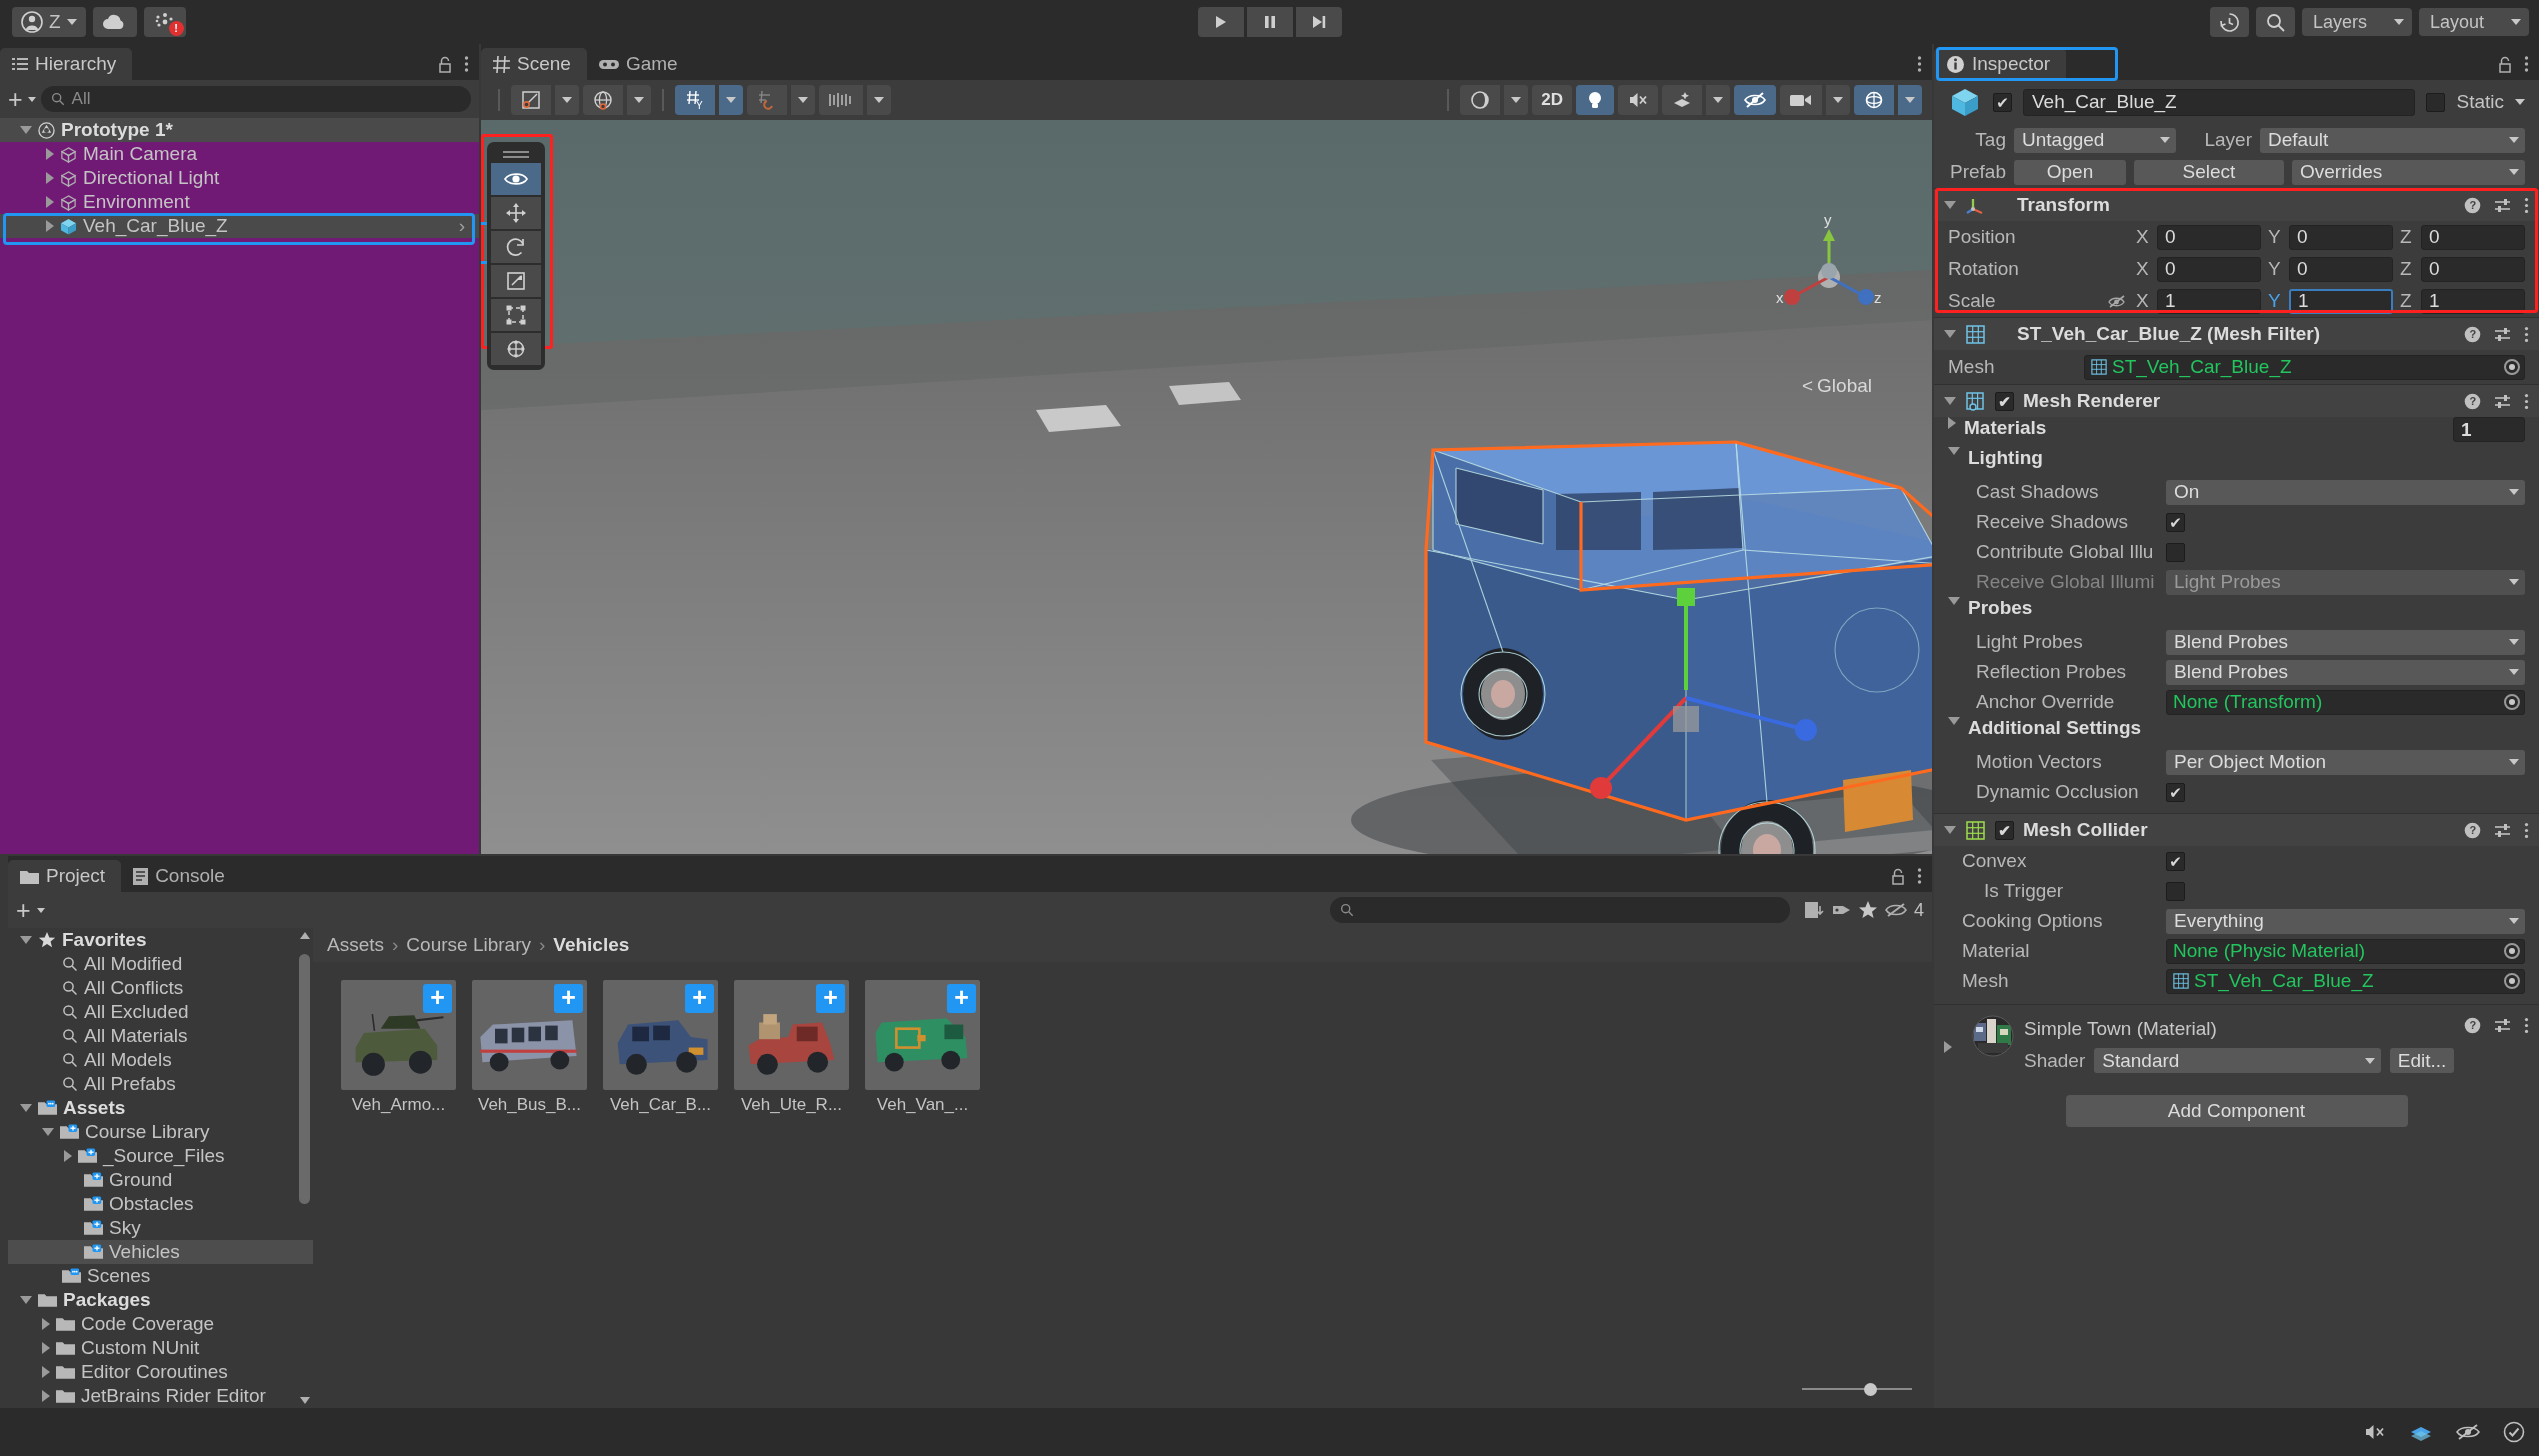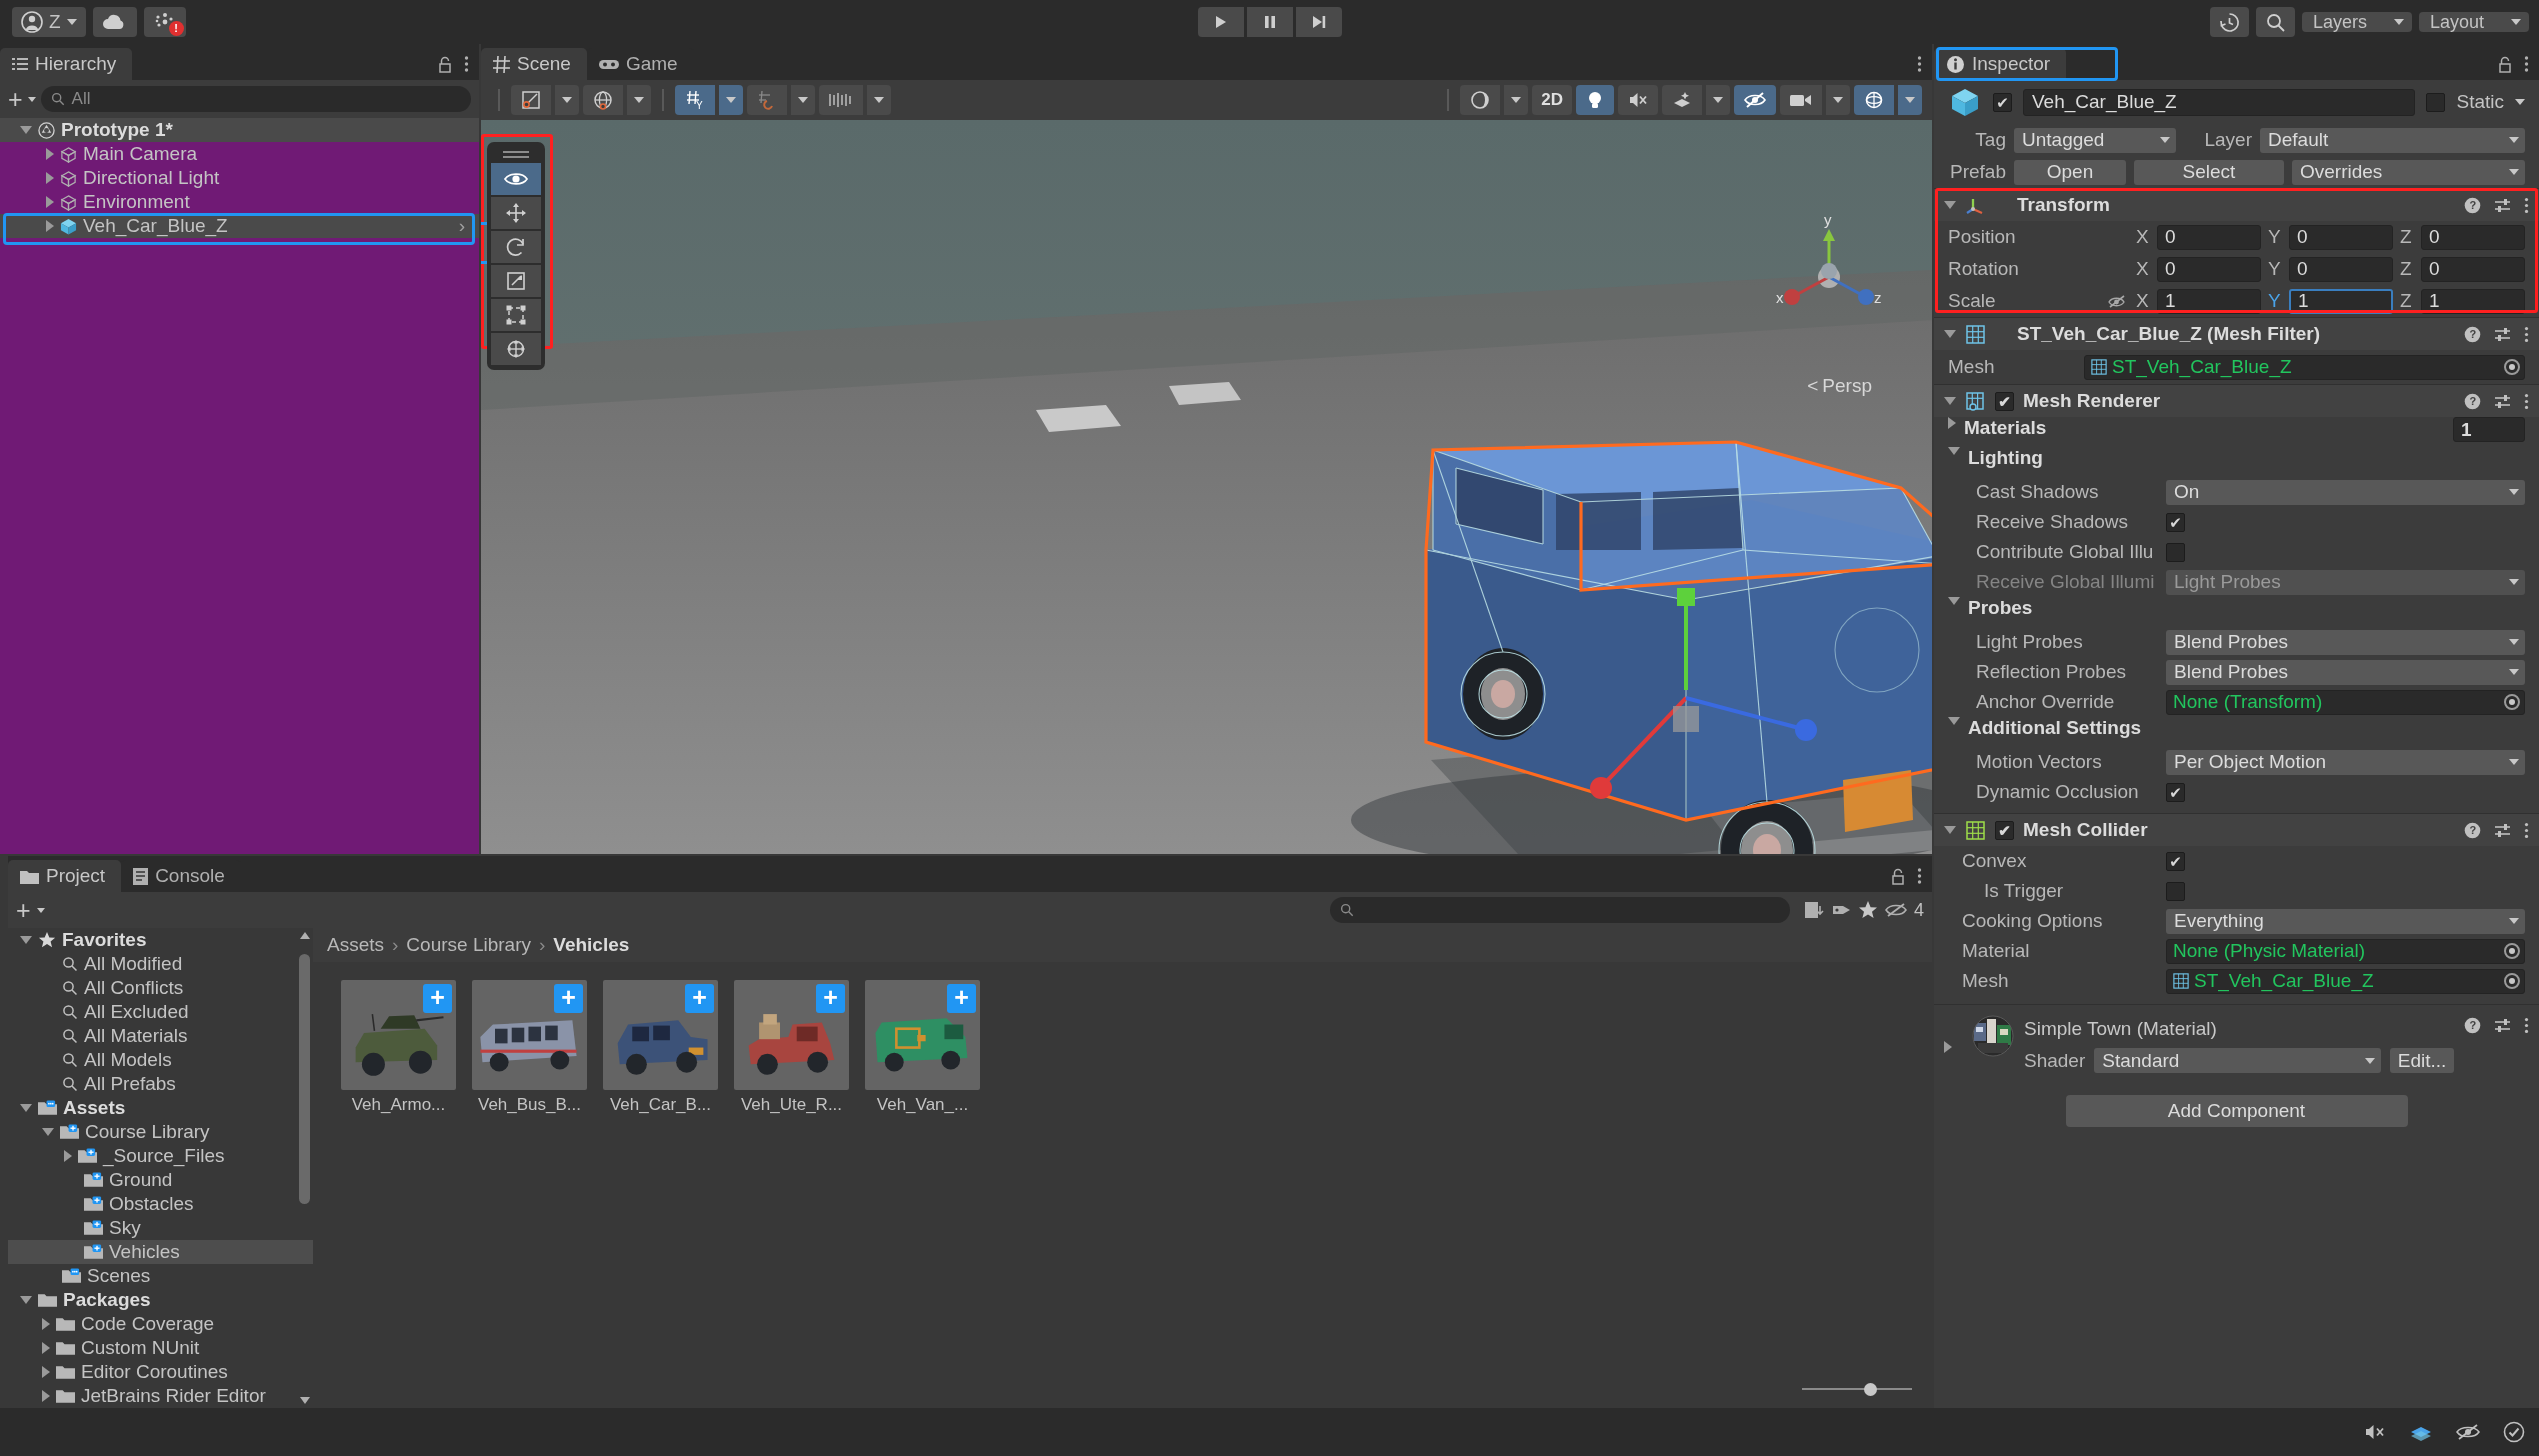--- a/index.html
+++ b/index.html
@@ -26,21 +26,21 @@
   }
   .tb-center { position:absolute; left:50%; transform:translateX(-50%); display:flex; gap:3px; }
   .play-btn {
     width:46px; height:30px; background:#4a4a4a;
     display:flex; align-items:center; justify-content:center; cursor:pointer;
   }
   .play-btn:first-child { border-radius:4px 0 0 4px; }
   .play-btn:last-child { border-radius:0 4px 4px 0; }
   .tb-right { position:absolute; right:10px; display:flex; align-items:center; gap:7px; }
   .tb-drop {
-    background:#4a4a4a; border-radius:4px; height:20px; min-width:110px;
+    background:#4a4a4a; border-radius:4px; height:28px; min-width:110px;
     display:flex; align-items:center; justify-content:space-between;
     padding:0 8px 0 11px; font-size:18px; cursor:pointer;
   }
   .caret { width:0;height:0;border-left:5px solid transparent;border-right:5px solid transparent;border-top:6px solid #c8c8c8; }
   .caret-sm { width:0;height:0;border-left:4px solid transparent;border-right:4px solid transparent;border-top:5px solid #c8c8c8; }
   .badge-err {
     position:absolute; right:2px; bottom:1px; width:15px;height:15px;border-radius:50%;
     background:#e03030; color:#fff; font-size:11px; line-height:15px; text-align:center; font-weight:bold;
   }
 
@@ -670,21 +670,21 @@
           <circle cx="18" cy="82" r="8" fill="#c04040"></circle>
           <line x1="55" y1="62" x2="88" y2="80" stroke="#4070c0" stroke-width="3"></line>
           <circle cx="92" cy="82" r="8" fill="#4070c0"></circle>
           <circle cx="55" cy="56" r="8" fill="#9aa4ad"></circle>
           <text x="50" y="10" font-size="15" fill="#e0e0e0" font-family="Liberation Sans">y</text>
           <text x="2" y="88" font-size="15" fill="#e0e0e0" font-family="Liberation Sans">x</text>
           <text x="100" y="88" font-size="15" fill="#e0e0e0" font-family="Liberation Sans">z</text>
         </svg>
       </div>
       <div class="persp">
-        <span style="margin-right:4px;">&lt;</span><span>Persp</span>
+        <span style="margin-right:4px;">&lt;</span><span>Global</span>
       </div>
     </div>
   </div>
 
   <div class="panel" id="inspector">
     <div class="panel-tabs">
       <div class="ptab">
         <svg width="19" height="19" viewBox="0 0 19 19">
           <circle cx="9.5" cy="9.5" r="8.5" fill="#d0d0d0"></circle>
           <rect x="8.3" y="7.5" width="2.4" height="7" fill="#3c3c3c"></rect>

